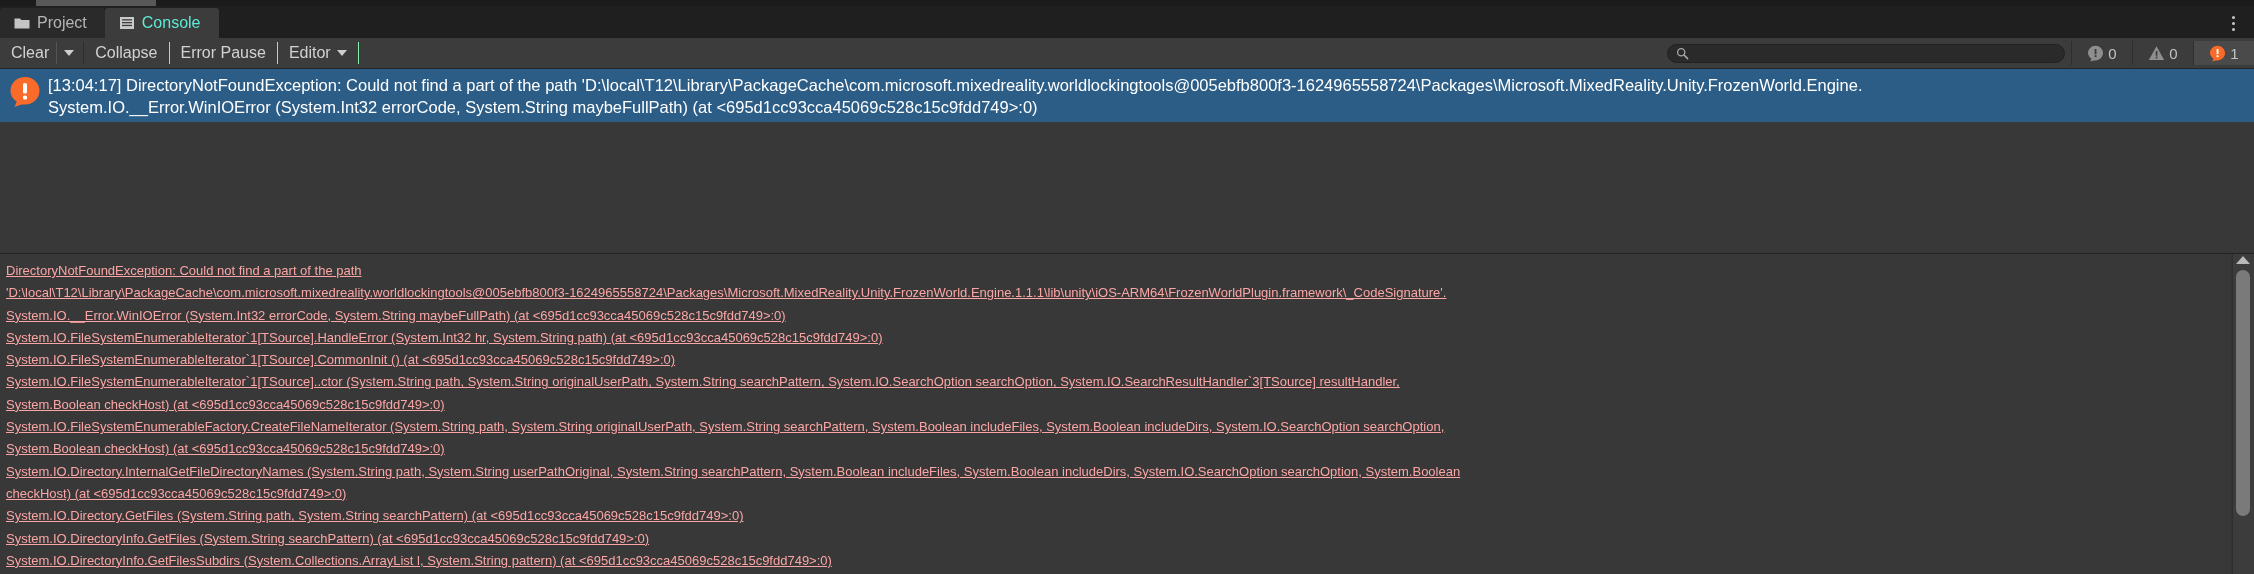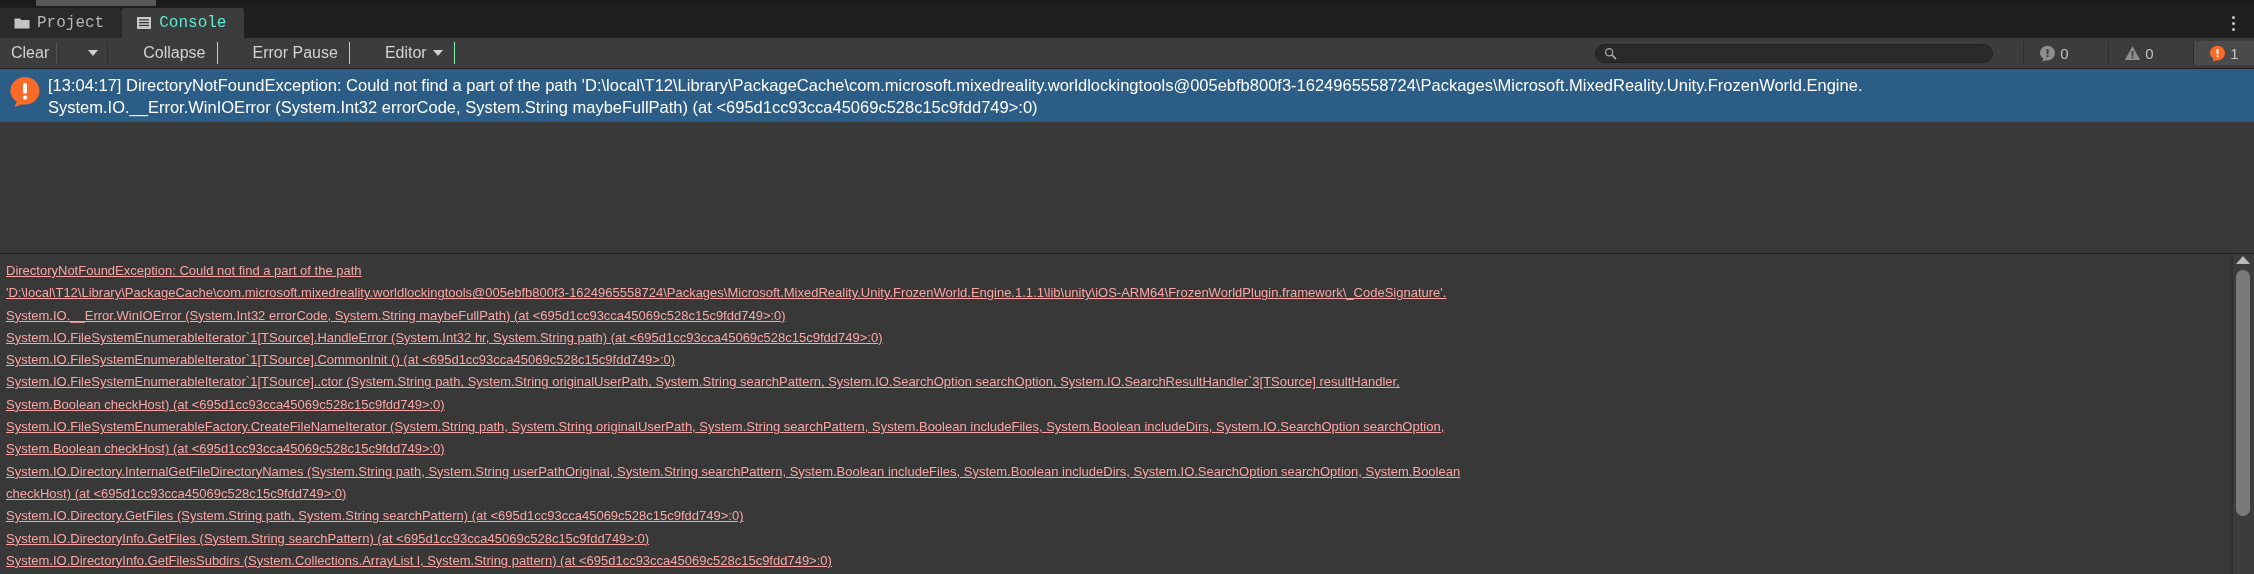--- a/index.html
+++ b/index.html
@@ -56,21 +56,20 @@
     gap: 7px;
     padding: 0 18px 0 14px;
     font-size: 16px;
     color: #b6b6b6;
     background: #2a2a2a;
     border-top-left-radius: 3px;
     border-top-right-radius: 3px;
     cursor: pointer;
     user-select: none;
     white-space: nowrap;
-    font-family: Liberation Mono, monospace;
   }
   .tab.active {
     background: #3c3c3c;
     color: #5eead4;
   }
   .tab-icon {
     width: 16px;
     height: 14px;
     flex: 0 0 auto;
     display: block;
@@ -98,21 +97,20 @@
 
   
   .toolbar {
     height: 30px;
     background: #3c3c3c;
     display: flex;
     align-items: center;
     border-bottom: 1px solid #242424;
     flex: 0 0 auto;
     position: relative;
-    gap: 24px;
   }
   .tb-btn {
     height: 22px;
     display: flex;
     align-items: center;
     padding: 0 11px;
     font-size: 16px;
     color: #d2d2d2;
     background: transparent;
     border: none;

